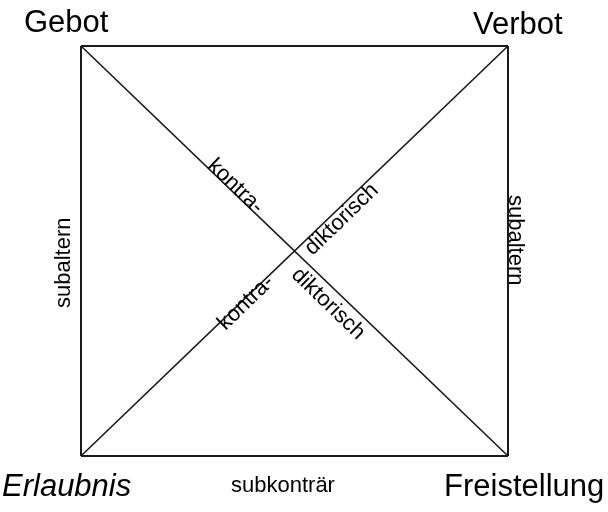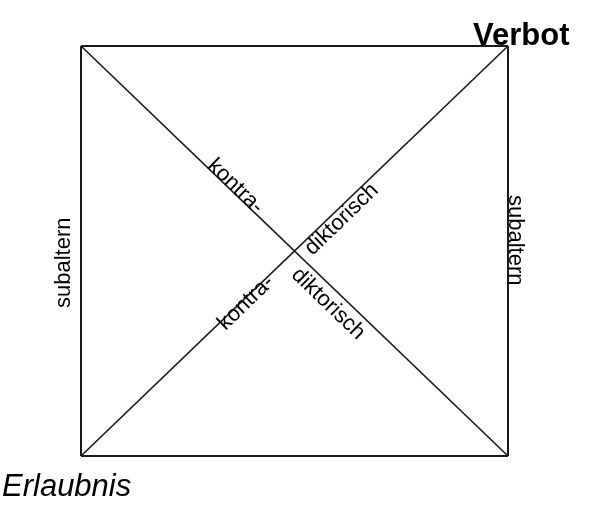--- a/index.html
+++ b/index.html
@@ -31,21 +31,21 @@
   }
   
   .corner-label {
     font-size: 31px;
   }
   
   .relation-label {
     font-size: 22px;
   }
   #label-gebot        { left: 24px;  top: 6px; }
-  #label-verbot       { left: 473px; top: 19px; font-weight: bold; }
+  #label-verbot       { left: 473px; top: 8px; }
   #label-erlaubnis    { left: 2px;   top: 470px; font-style: italic; }
   #label-freistellung { left: 444px; top: 470px; }
 
   #label-kontraer     { left: 251px; top: 14px; }
   #label-subkontraer  { left: 231px; top: 474px; }
 
   
   .vertical-up {
     transform: rotate(-90deg);
     transform-origin: 0 0;
@@ -80,27 +80,30 @@
 
     <line x1="81" y1="46" x2="508" y2="46" stroke="#1a1a1a" stroke-width="2"></line>
     <line x1="508" y1="46" x2="508" y2="456" stroke="#1a1a1a" stroke-width="2"></line>
     <line x1="508" y1="456" x2="81" y2="456" stroke="#1a1a1a" stroke-width="2"></line>
     <line x1="81" y1="456" x2="81" y2="46" stroke="#1a1a1a" stroke-width="2"></line>
 
     <line x1="81" y1="46" x2="508" y2="456" stroke="#1a1a1a" stroke-width="1.6"></line>
     <line x1="81" y1="456" x2="508" y2="46" stroke="#1a1a1a" stroke-width="1.6"></line>
   </svg>
 
+  <div class="lbl corner-label" id="label-gebot">Gebot</div>
 
   <div class="lbl corner-label" id="label-verbot">Verbot</div>
 
   <div class="lbl corner-label" id="label-erlaubnis">Erlaubnis</div>
 
+  <div class="lbl corner-label" id="label-freistellung">Freistellung</div>
 
 
+  <div class="lbl relation-label" id="label-subkontraer">subkonträr</div>
 
   <div class="lbl relation-label vertical-up" id="label-subaltern-left">subaltern</div>
 
   <div class="lbl relation-label vertical-down" id="label-subaltern-right">subaltern</div>
 
   <div class="lbl relation-label diag-down" id="label-kontra-top">kontra-</div>
 
   <div class="lbl relation-label diag-up" id="label-diktorisch-top">diktorisch</div>
 
   <div class="lbl relation-label diag-up" id="label-kontra-bottom">kontra-</div>

